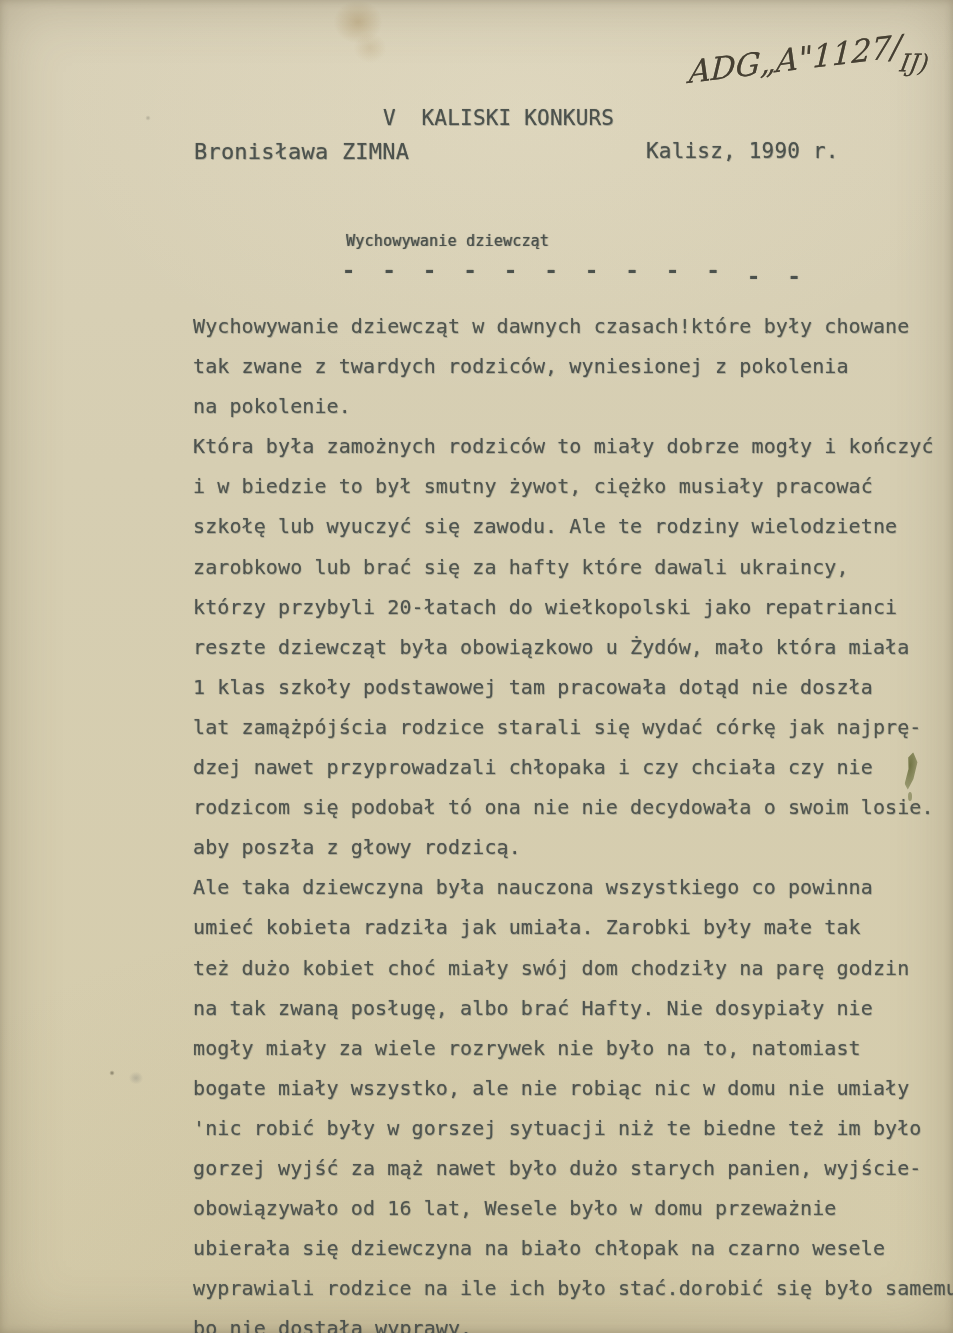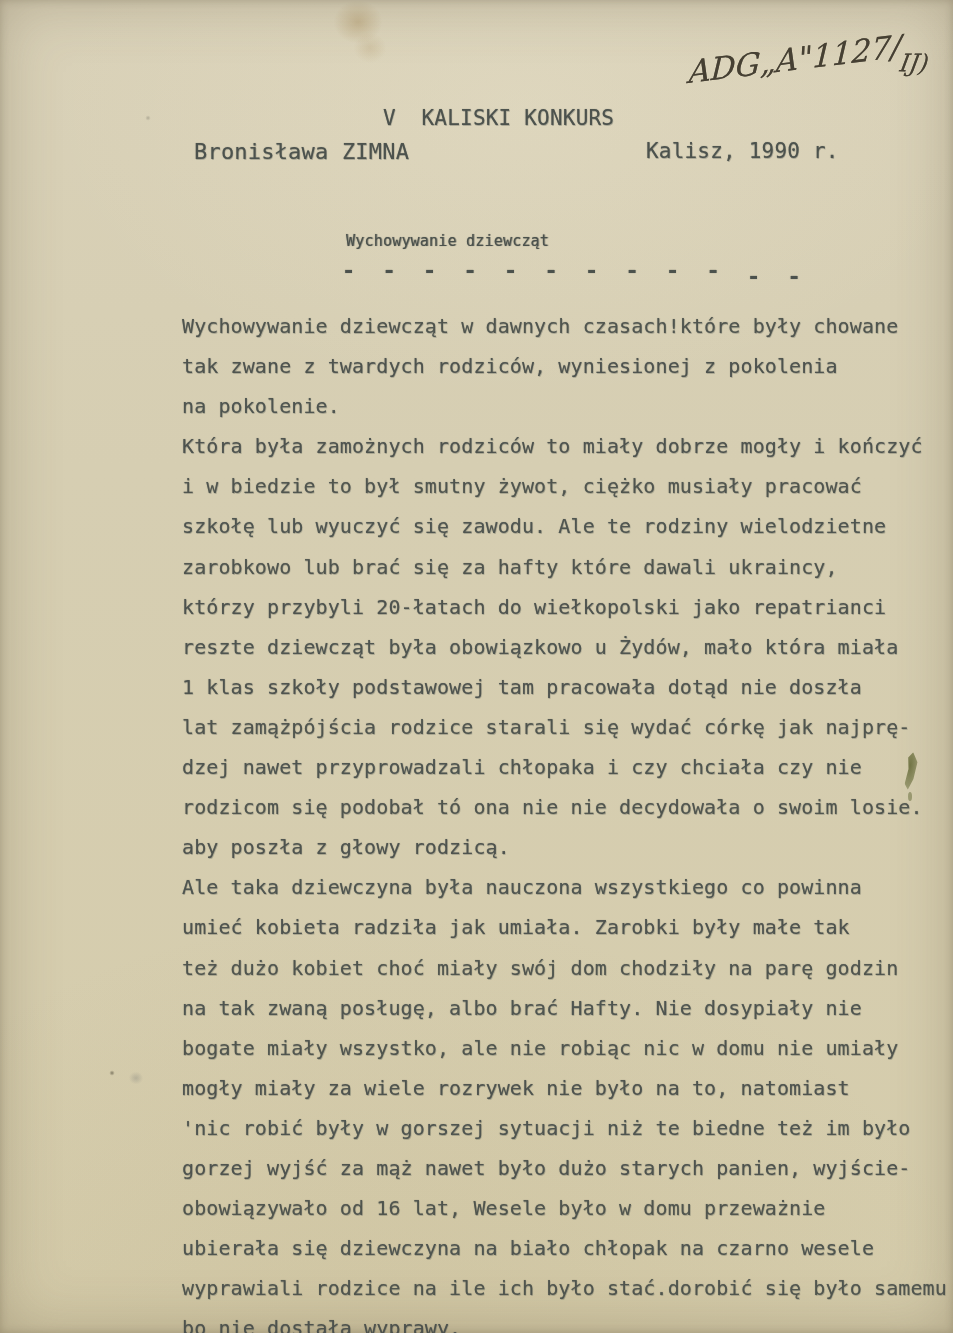--- a/index.html
+++ b/index.html
@@ -48,20 +48,21 @@
   .underline-tail { display: inline-block; transform: translateY(6px); }
   .body-block { position: absolute; left: 182px; top: 314px; width: 760px; }
   .body-block .line {
     height: 40.1px;
     font-size: 20px;
     white-space: pre;
     font-family: "DejaVu Sans Mono", "Liberation Mono", monospace;
     color: rgba(72,78,74,0.90);
     text-shadow: 0 0 1px rgba(72,78,74,0.5), 0.6px 0.6px 0 rgba(72,78,74,0.25);
     letter-spacing: 0.1px;
+    margin-left: 11px;
   }
   .body-block .line:nth-child(odd)  { color: rgba(70,76,72,0.85); }
   .body-block .line:nth-child(3n)   { color: rgba(76,82,78,0.95); }
   
   .handwriting {
     position: absolute;
     left: 688px; top: 38px; width: 260px;
     transform: rotate(-7deg) skewX(-10deg);
     font-family: "DejaVu Serif", "Liberation Serif", serif;
     font-style: italic;
@@ -119,22 +120,22 @@
     <div class="line">reszte dziewcząt była obowiązkowo u Żydów, mało która miała</div>
     <div class="line">1 klas szkoły podstawowej tam pracowała dotąd nie doszła</div>
     <div class="line">lat zamążpójścia rodzice starali się wydać córkę jak najprę-</div>
     <div class="line">dzej nawet przyprowadzali chłopaka i czy chciała czy nie</div>
     <div class="line">rodzicom się podobał tó ona nie nie decydowała o swoim losie.</div>
     <div class="line">aby poszła z głowy rodzicą.</div>
     <div class="line">Ale taka dziewczyna była nauczona wszystkiego co powinna</div>
     <div class="line">umieć kobieta radziła jak umiała. Zarobki były małe tak</div>
     <div class="line">też dużo kobiet choć miały swój dom chodziły na parę godzin</div>
     <div class="line">na tak zwaną posługę, albo brać Hafty. Nie dosypiały nie</div>
+    <div class="line">mogły miały za wiele rozrywek nie było na to, natomiast</div>
     <div class="line">bogate miały wszystko, ale nie robiąc nic w domu nie umiały</div>
-    <div class="line">mogły miały za wiele rozrywek nie było na to, natomiast</div>
     <div class="line">'nic robić były w gorszej sytuacji niż te biedne też im było</div>
     <div class="line">gorzej wyjść za mąż nawet było dużo starych panien, wyjście-</div>
     <div class="line">obowiązywało od 16 lat, Wesele było w domu przeważnie</div>
     <div class="line">ubierała się dziewczyna na biało chłopak na czarno wesele</div>
     <div class="line">wyprawiali rodzice na ile ich było stać.dorobić się było samemu</div>
     <div class="line">bo nie dostała wyprawy.</div>
   </div>
 
   <div class="ink-blot"></div>
   <div class="blot-tail"></div>

